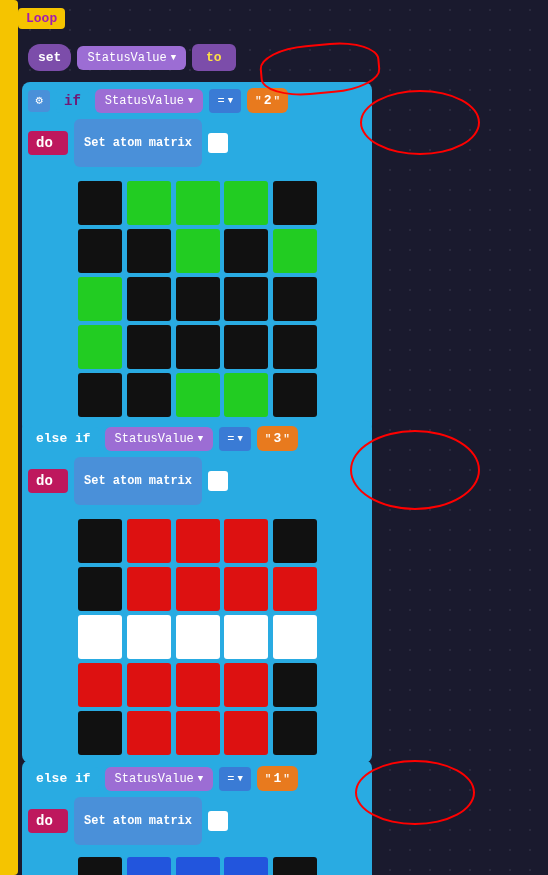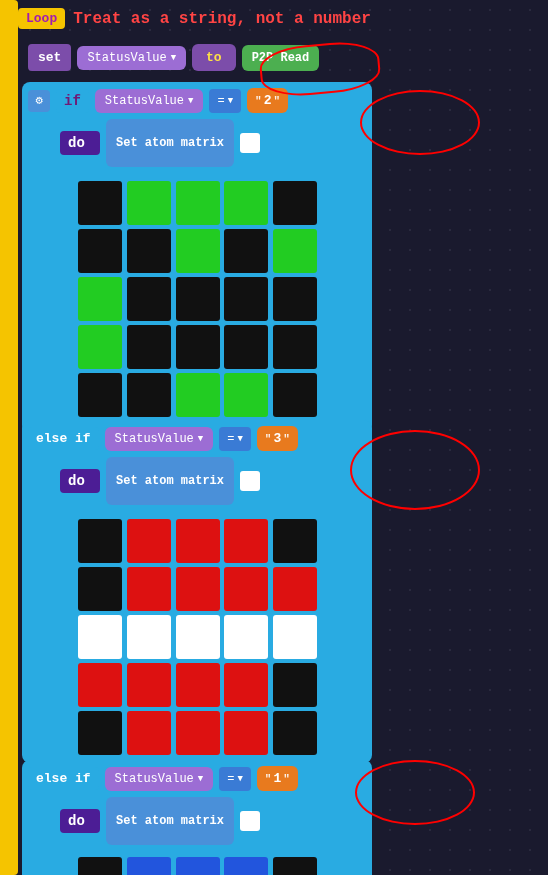--- a/index.html
+++ b/index.html
@@ -60,21 +60,21 @@
       align-items: center;
       gap: 6px;
     }
 
     .block-set {
       background: #7c4daa;
       color: #fff;
       font-size: 13px;
       font-weight: bold;
       padding: 6px 10px;
-      border-radius: 4px;
+      border-radius: 12px;
     }
 
     .block-variable {
       background: #9c6dd4;
       color: #fff;
       font-size: 12px;
       padding: 5px 10px;
       border-radius: 6px;
       display: flex;
       align-items: center;
@@ -184,28 +184,27 @@
 
     
     .do-row {
       display: flex;
       align-items: center;
       gap: 6px;
       margin-bottom: 6px;
     }
 
     .block-do {
-      background: #4c1d95;
+      background: #be185d;
       color: #fff;
       font-size: 14px;
       font-weight: bold;
       padding: 4px 8px;
       border-radius: 4px;
       min-width: 40px;
-      margin-left: 32px;
     }
 
     .block-set-atom {
       background: #4a90d9;
       color: #fff;
       font-size: 12px;
       font-weight: bold;
       padding: 17px 10px;
       border-radius: 6px;
     }
@@ -323,31 +322,29 @@
       padding: 8px 8px 8px 50px;
     }
   </style>
 </head>
 <body>
 
 <div class="left-bar"></div>
 
 <div class="loop-header">
   <span class="loop-badge">Loop</span>
-  <span class="loop-title">Treat as a string, not a number</span>
 </div>
 
 <div class="set-row">
   <span class="block-set">set</span>
   <span class="block-variable">
     <span>StatusValue</span>
     <span class="dropdown-arrow">▼</span>
   </span>
   <span class="block-to">to</span>
-  <span class="block-p2p">P2P Read</span>
 </div>
 
 <div class="annotation annotation-1"></div>
 
 <div class="if-container">
 
   <div class="if-row">
     <div class="gear-icon">⚙</div>
     <span class="block-if">if</span>
     <span class="block-status-var">

